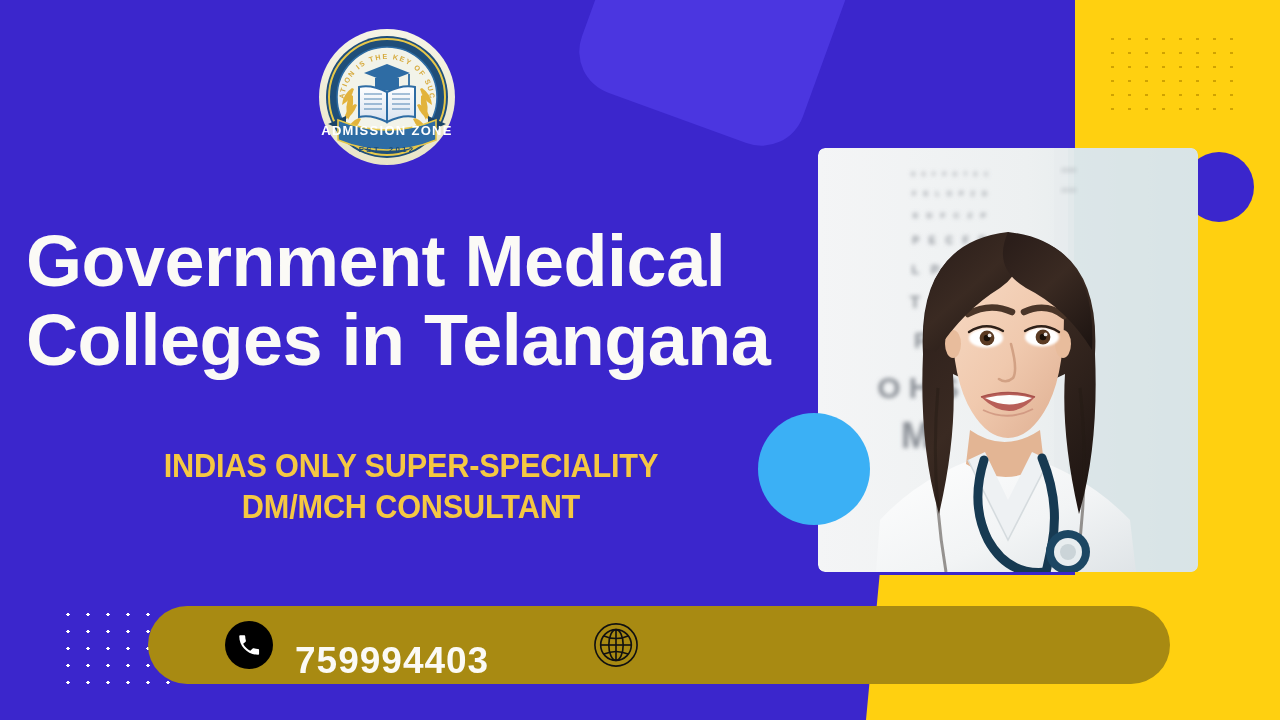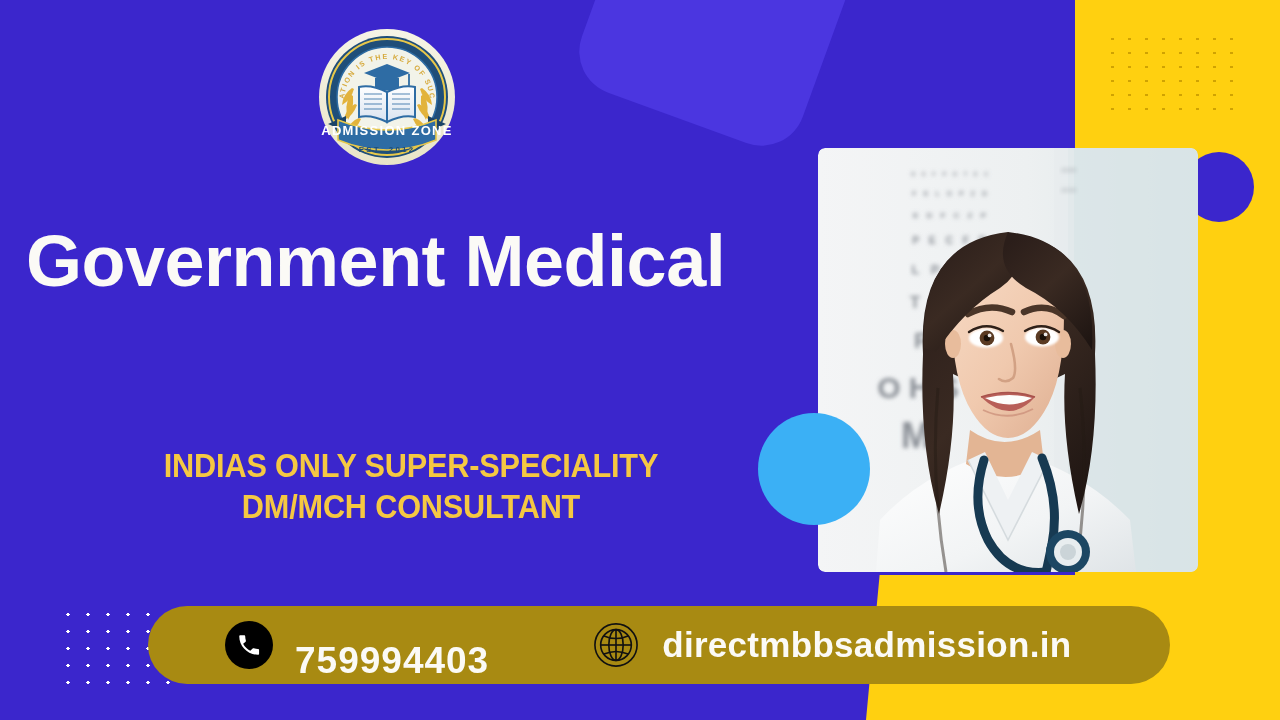--- a/index.html
+++ b/index.html
@@ -282,20 +282,21 @@
       <path d="M128 96 L110 88 L110 104 Z" fill="#1B4467"></path>
       <path d="M20 92 q49 20 98 0 l0 20 q-49 20 -98 0 Z" fill="#2E6CA4" stroke="#E8C84A" stroke-width="1.6"></path>
       <text x="69" y="107" text-anchor="middle" font-family="'Liberation Sans',sans-serif" font-size="13" font-weight="700" fill="#FFFFFF" letter-spacing="1.3">ADMISSION ZONE</text>
 
       <text x="69" y="124" text-anchor="middle" font-family="'Liberation Sans',sans-serif" font-size="8" font-weight="700" fill="#1F4E79" letter-spacing="2.2">EST. 2012</text>
     </svg>
   </div>
 
   <h1 class="headline">
     <span>Government Medical</span>
+    <span class="l2">Colleges in Telangana</span>
   </h1>
 
   <div class="subtitle">
     <span>INDIAS ONLY SUPER-SPECIALITY</span>
     <span class="s2">DM/MCH CONSULTANT</span>
   </div>
 
   <div class="contact-bar">
 
     <div class="contact-item phone-item">
@@ -312,18 +313,17 @@
         <svg width="46" height="46" viewBox="0 0 48 48" fill="none" stroke="#111111" stroke-width="1.7">
           <circle cx="24" cy="24" r="22"></circle>
           <circle cx="24" cy="24" r="16"></circle>
           <ellipse cx="24" cy="24" rx="7.5" ry="16"></ellipse>
           <line x1="8" y1="24" x2="40" y2="24"></line>
           <path d="M11.5 14.5 Q24 20 36.5 14.5"></path>
           <path d="M11.5 33.5 Q24 28 36.5 33.5"></path>
           <line x1="24" y1="8" x2="24" y2="40"></line>
         </svg>
       </span>
-      <span class="contact-text">directmbbsadmission.in</span>
     </div>
 
   </div>
 
 </div>
 
 </body></html>

